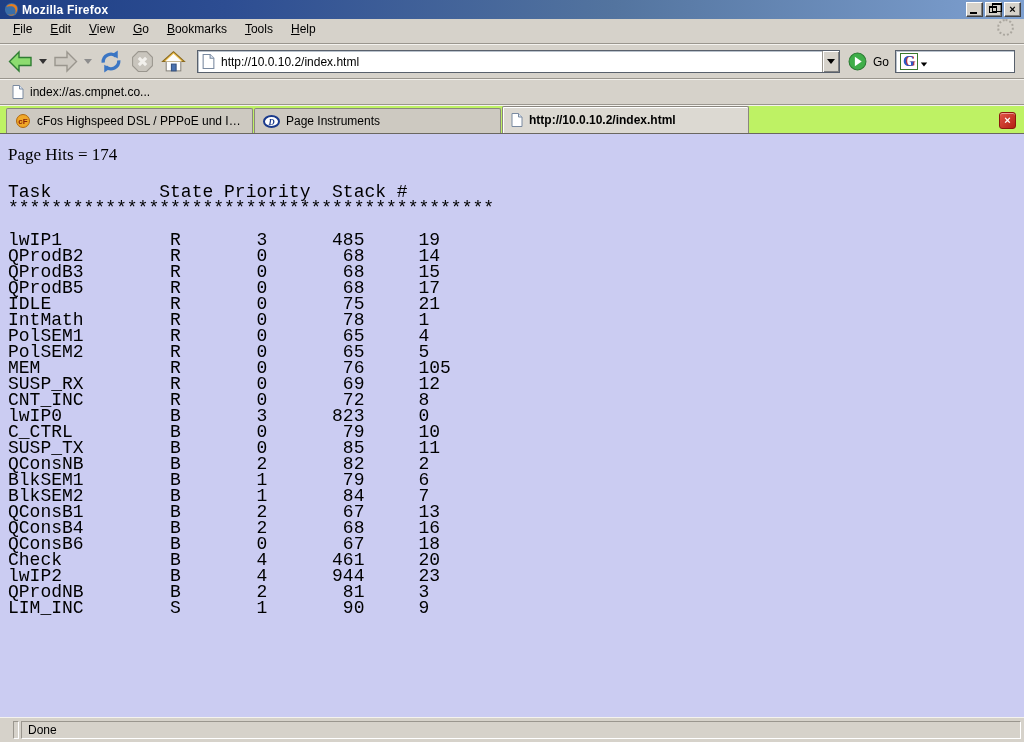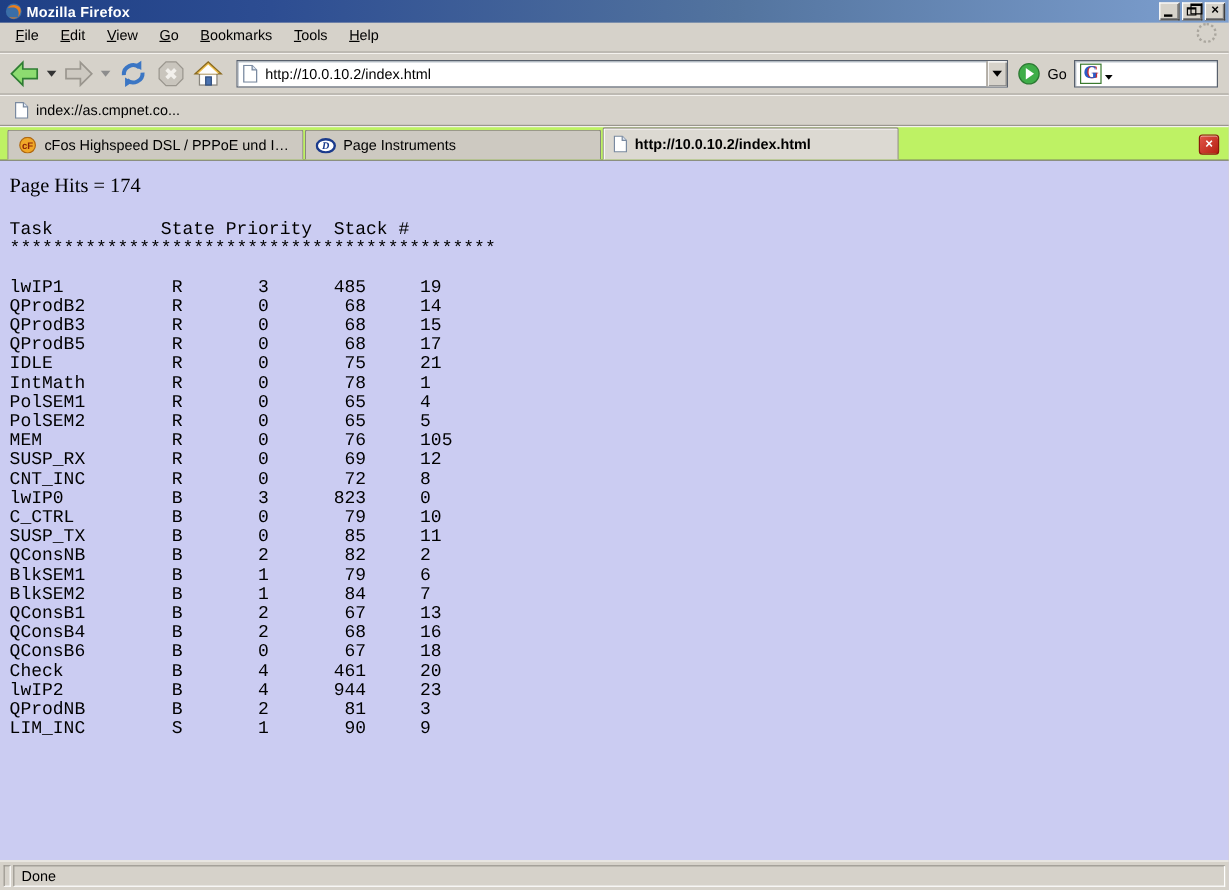--- a/index.html
+++ b/index.html
@@ -107,29 +107,29 @@
     box-shadow:inset 0 1px 0 rgba(255,255,255,0.45);
   }
 
   
   .content { flex:1; background:#cbccf2; padding:9px 8px; overflow:hidden; }
   .page-hits {
     font-family:"Liberation Serif", serif; font-size:17px; color:#000;
     margin:2px 0 19px 0;
   }
   .task-table {
-    font-family:"Liberation Mono", monospace; font-size:15px; line-height:16px;
+    font-family:"Liberation Mono", monospace; font-size:18px; line-height:16px;
     color:#000; margin:0; white-space:pre;
   }
 
   
   .statusbar {
     height:25px; flex:0 0 25px; background:#d6d2ca;
     border-top:1px solid #f4f2ee;
-    display:flex; align-items:center; padding:2px 3px 3px 3px; gap:2px;
+    display:flex; align-items:center; padding:2px 3px 3px 13px; gap:2px;
   }
   .status-stub {
     width:6px; height:18px;
     border:1px solid; border-color:#9a968e #fff #fff #9a968e;
   }
   .status-panel {
     flex:1; height:18px; display:flex; align-items:center; padding:0 6px;
     border:1px solid; border-color:#9a968e #fff #fff #9a968e;
     font-size:12px; color:#000;
   }

